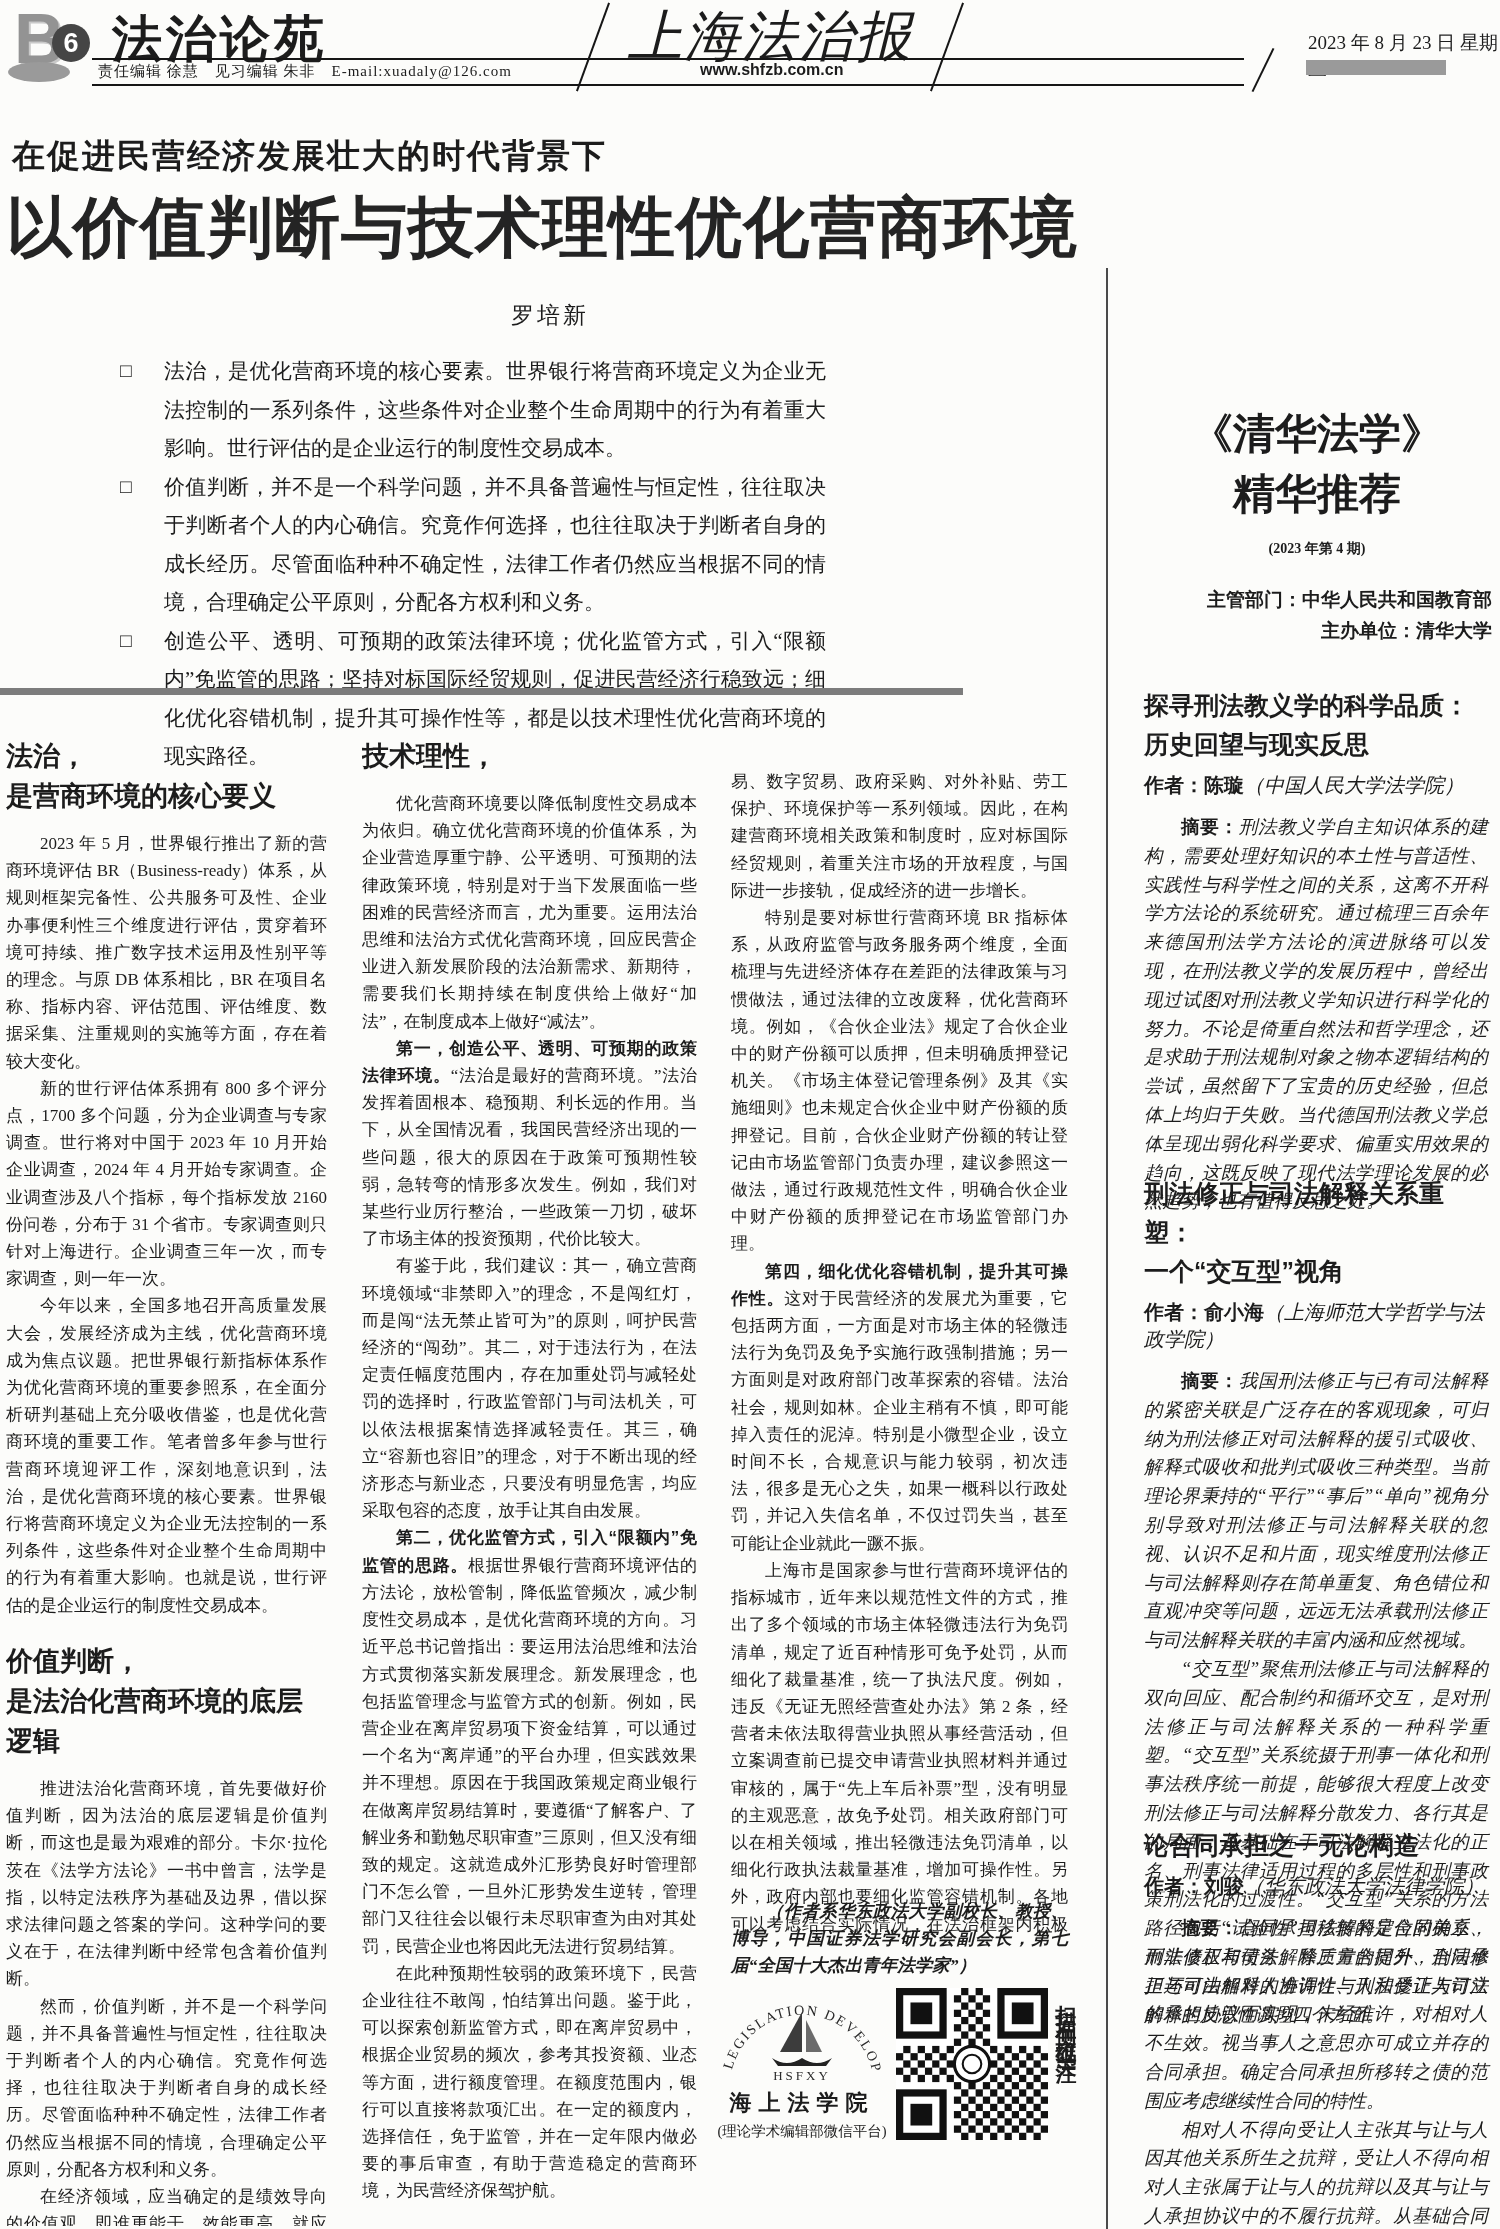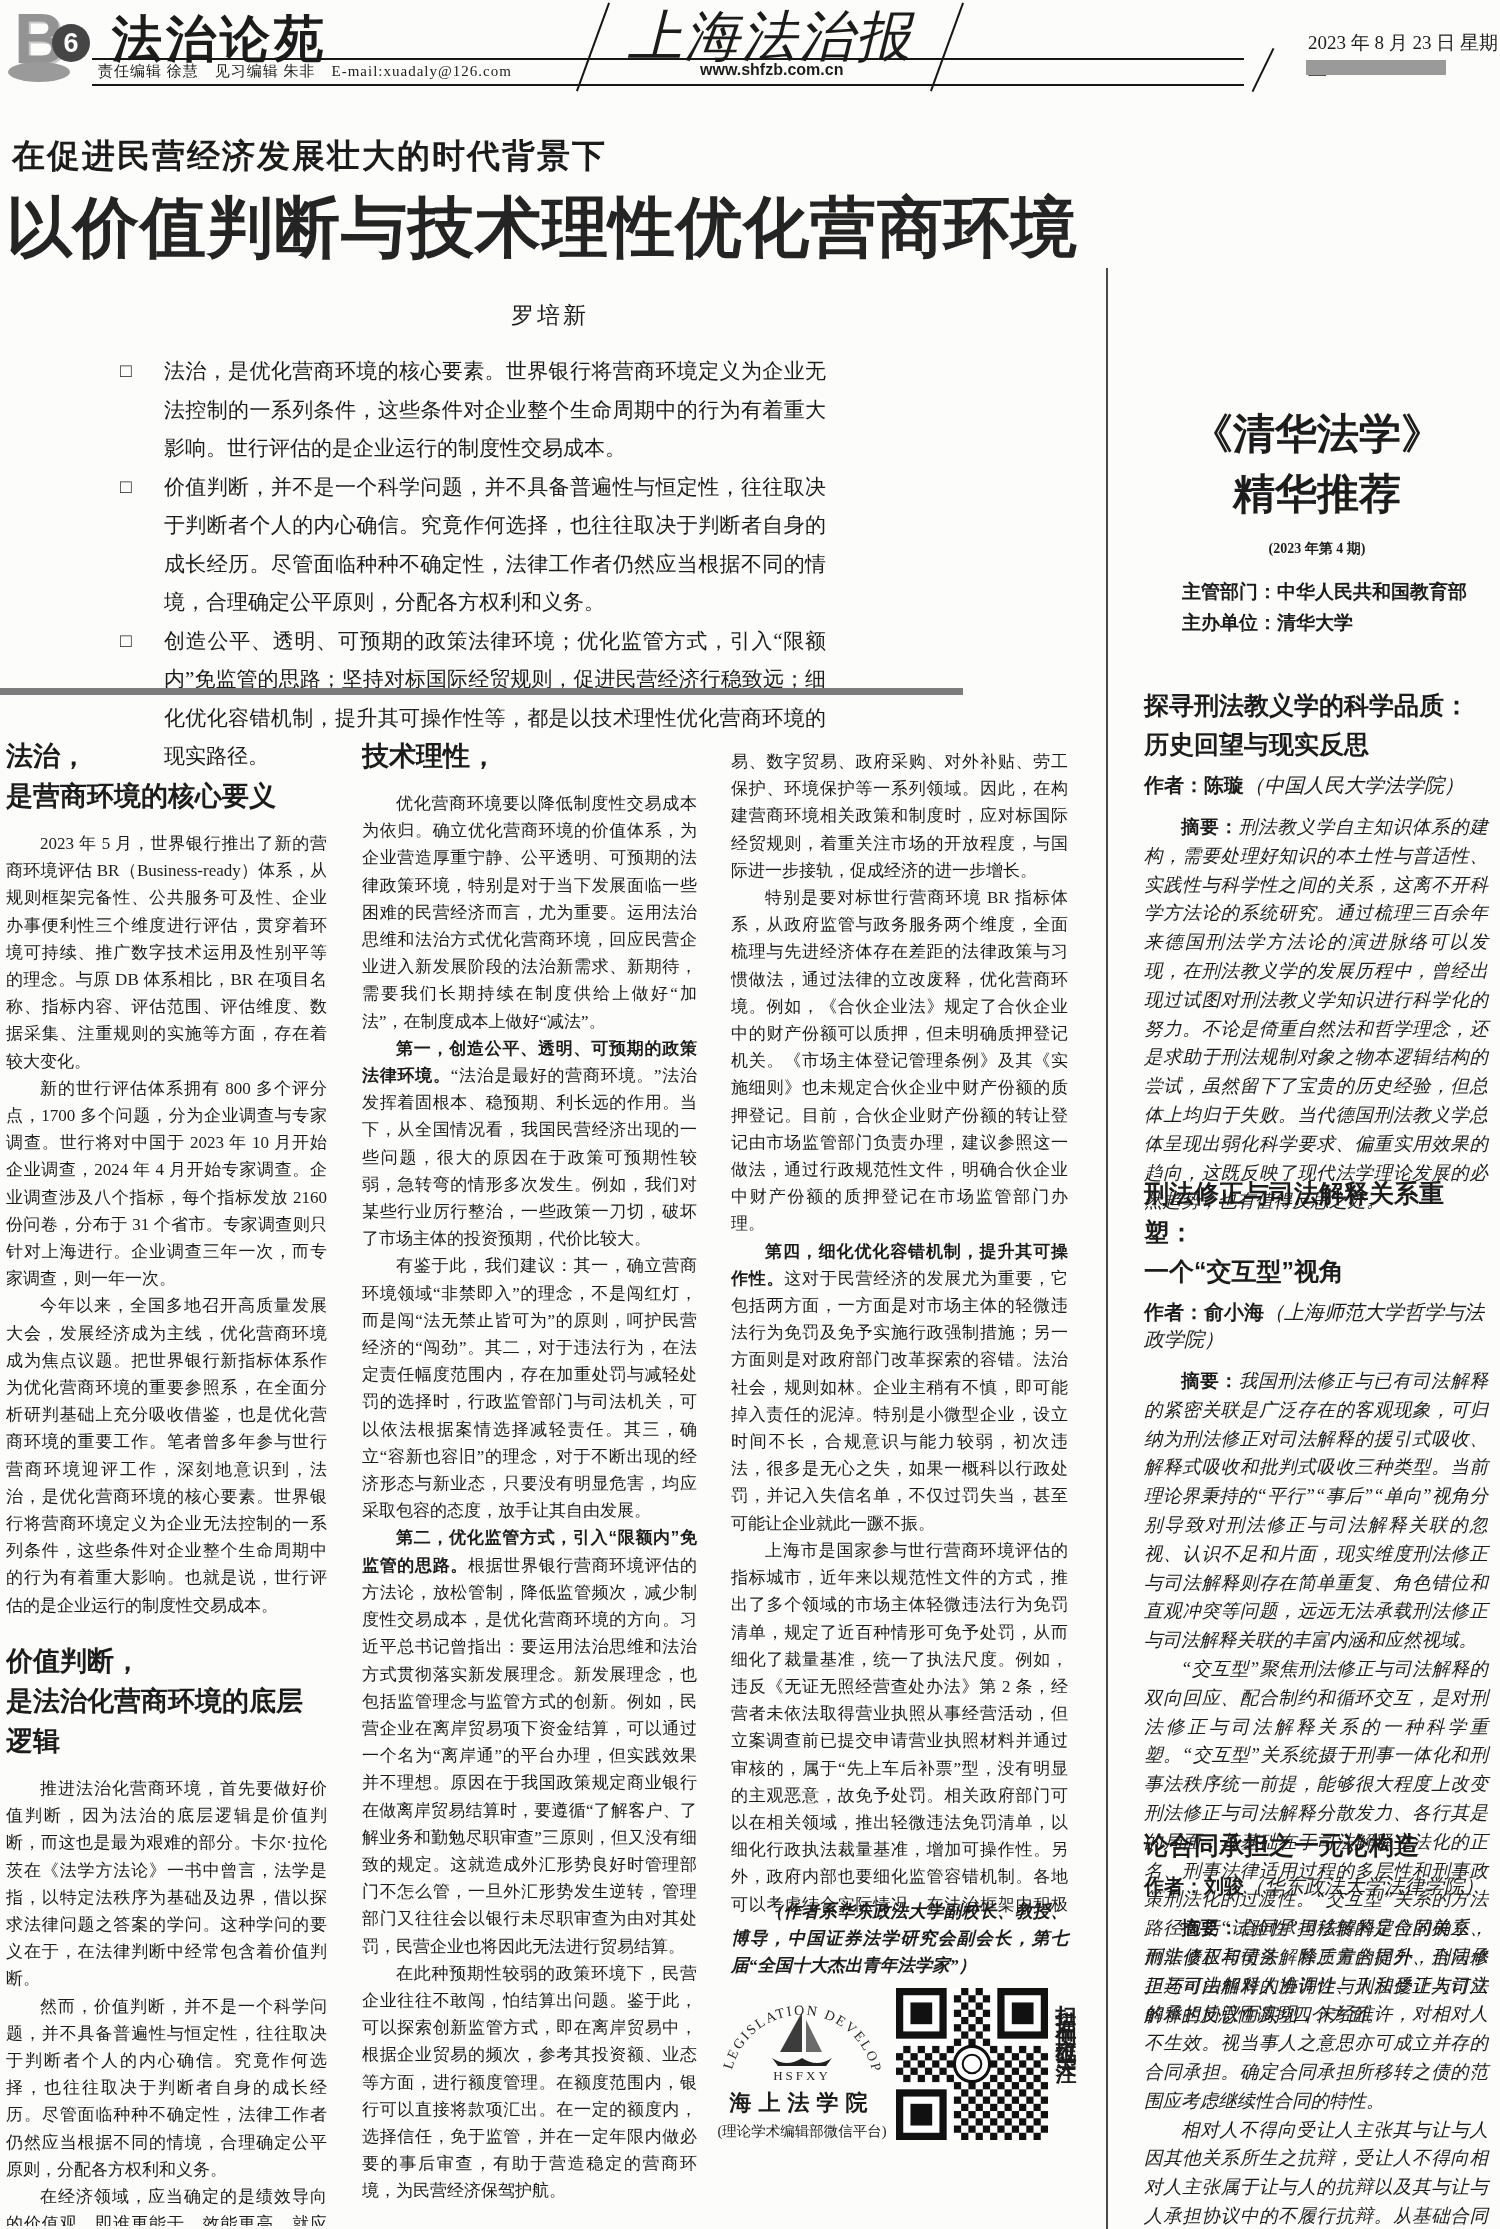--- a/index.html
+++ b/index.html
@@ -35,21 +35,21 @@
   .summary{left:118px;top:352px;width:708px;}
   .summary p{position:relative;margin:0;padding-left:46px;font-size:21px;line-height:38.5px;text-align:justify;}
   .summary .mk{position:absolute;left:2px;top:0px;font-size:19px;}
   .mid-rule{left:0;top:688px;width:963px;height:7px;background:#7c7c7c;}
   .v-rule{left:1106px;top:268px;width:2px;height:1961px;background:#4a4a4a;}
 
   
   .col{position:absolute;top:736px;overflow:hidden;}
   .col1{left:6px;width:321px;height:1490px;}
   .col2{left:362px;width:335px;height:1490px;}
-  .col3{left:731px;top:748px;width:337px;height:1170px;}
+  .col3{left:731px;top:768px;width:337px;height:1170px;}
   .col h3{margin:0 0 14px 0;font-family:"Liberation Sans",sans-serif;font-size:27px;font-weight:900;line-height:40px;}
   .col h3.h2{margin-top:22px;}
   .col p{margin:0;font-size:17px;line-height:27.2px;text-align:justify;text-indent:2em;}
   .col p.noind{text-indent:0;}
   .col p b{font-family:"Liberation Sans",sans-serif;font-weight:700;}
   .author-note{left:731px;top:1898px;width:337px;font-size:17.5px;line-height:27px;text-align:justify;
                font-style:italic;font-weight:bold;text-indent:2em;}
 
   
   .logo-block{left:712px;top:1978px;width:180px;text-align:center;}
@@ -58,21 +58,21 @@
   .qr{left:896px;top:1988px;width:152px;height:152px;}
   .qr svg{width:100%;height:100%;}
   .qr-caption{left:1052px;top:1988px;height:230px;writing-mode:vertical-rl;font-family:"Liberation Sans",sans-serif;
               font-size:21px;font-weight:700;letter-spacing:7px;}
 
   
   .sidebar{position:absolute;left:1142px;top:0;width:350px;height:2229px;overflow:hidden;}
   .sb-head{position:absolute;left:0;top:404px;width:100%;text-align:center;}
   .sb-title{font-family:"Liberation Sans",sans-serif;font-size:42px;font-weight:900;line-height:60px;}
   .sb-issue{font-size:14px;margin-top:16px;font-weight:bold;}
-  .sb-org{margin-top:18px;text-align:left;padding-left:40px;font-size:19px;line-height:31px;font-weight:bold;
+  .sb-org{margin-top:26px;text-align:right;padding-left:40px;font-size:19px;line-height:31px;font-weight:bold;
           font-family:Liberation Serif, serif;}
   .sb-art{position:absolute;left:2px;width:344px;}
   .sb-a1{top:686px;} .sb-a2{top:1174px;} .sb-a3{top:1826px;}
   .sb-art h4{margin:0;font-family:"Liberation Sans",sans-serif;font-size:25px;font-weight:900;line-height:39px;}
   .sb-art h4 div:empty{display:none;}
   .sb-author{margin-top:8px;font-size:20px;}
   .sb-author .lab,.sb-author .nm{font-family:"Liberation Sans",sans-serif;font-weight:700;}
   .sb-author .aff{font-style:italic;}
   .sb-abs{margin-top:14px;font-size:18.5px;line-height:28.8px;text-align:justify;font-style:italic;}
   .sb-abs p{margin:0;text-indent:2em;}

